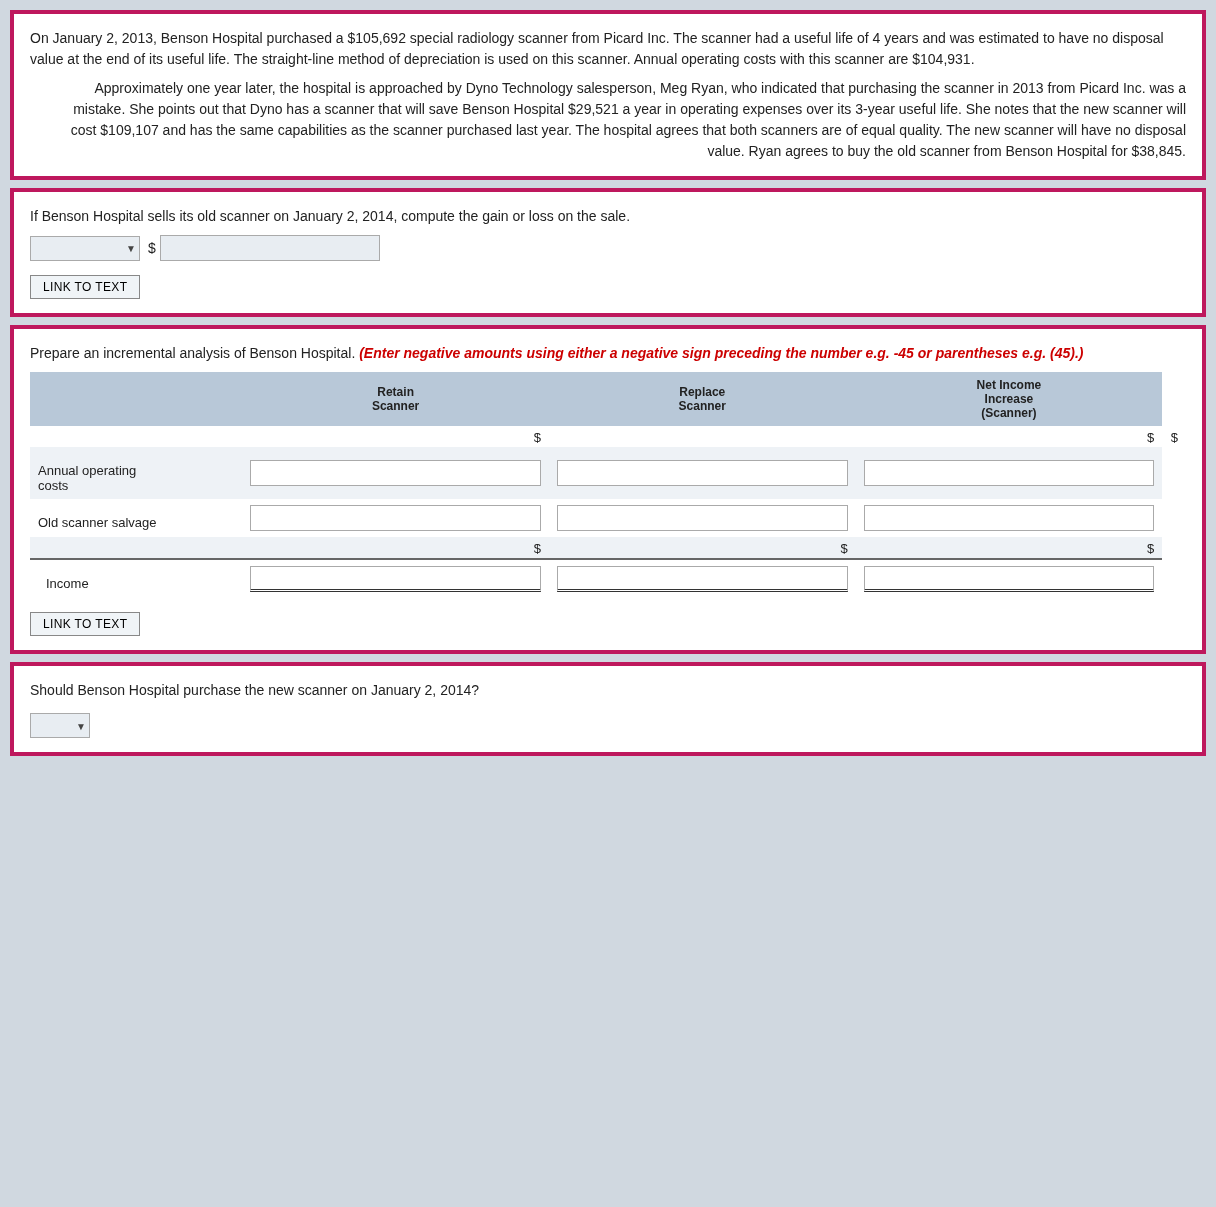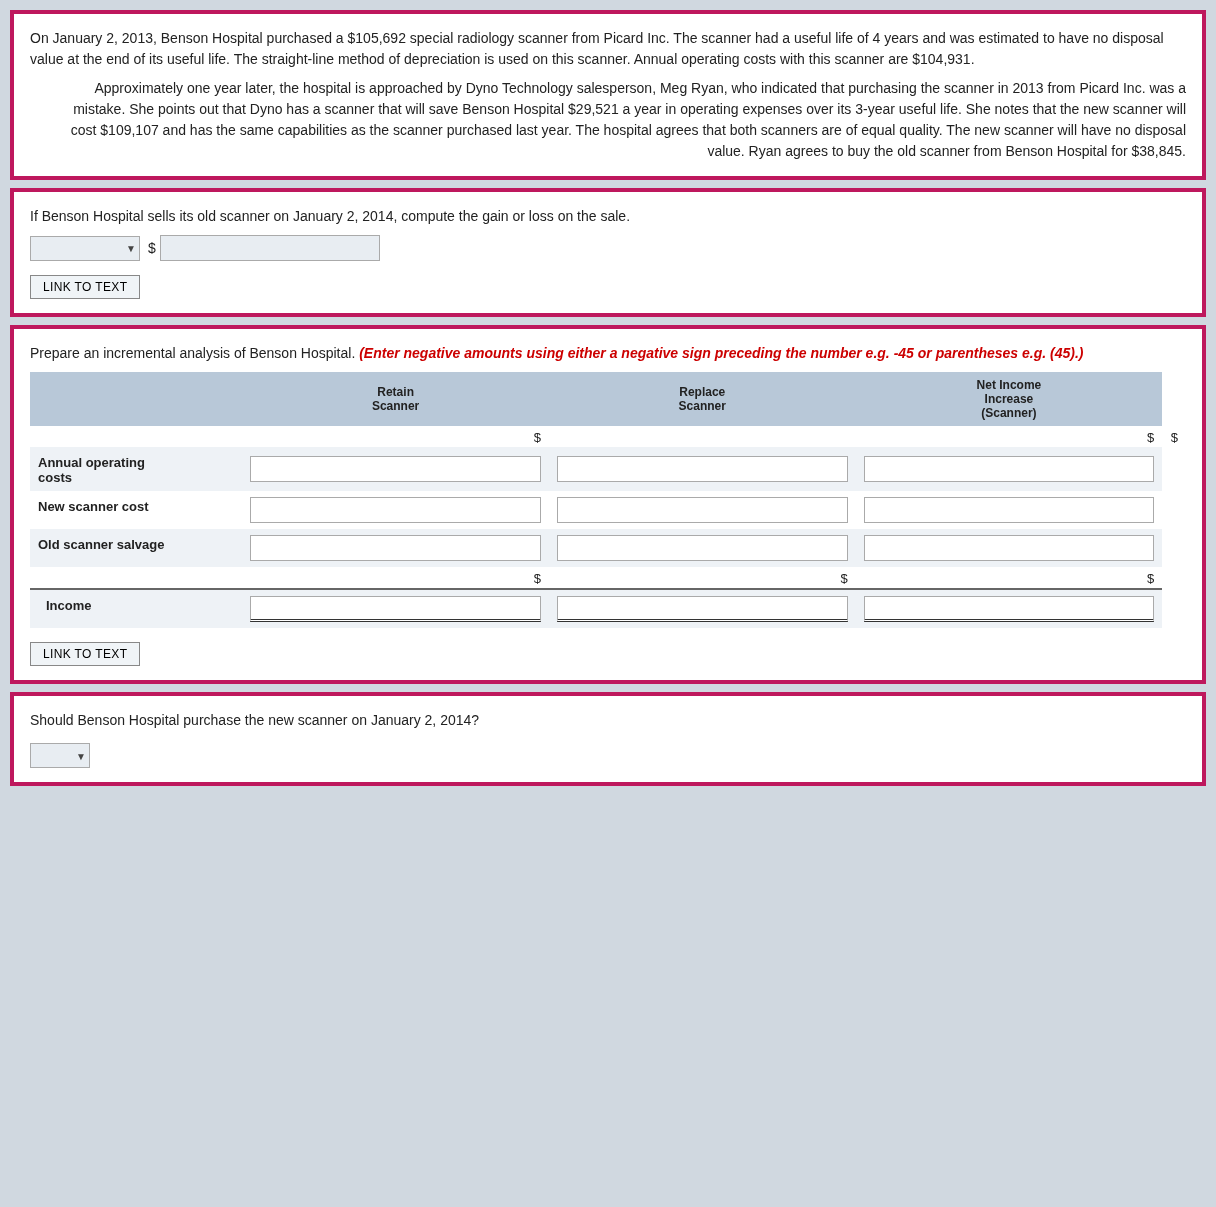--- a/index.html
+++ b/index.html
@@ -117,24 +117,24 @@
     .analysis-table tbody tr:nth-child(odd) {
       background: #fff;
     }
     .analysis-table tbody tr:nth-child(even) {
       background: #eef2f6;
     }
     .analysis-table tbody td {
       font-size: 13px;
     }
     .analysis-table tbody td.row-label {
-      font-weight: bold;
+      font-weight: normal;
       width: 18%;
       vertical-align: top;
-      padding-top: 8px;
+      padding-top: 16px;
     }
     .table-input {
       border: 1px solid #aaa;
       background: #fff;
       width: 100%;
       height: 26px;
       padding: 2px 6px;
       font-size: 13px;
     }
     .dollar-row td {
@@ -233,32 +233,20 @@
           <input type="text" class="table-input" style="">
         </td>
         <td class="col-input">
           <input type="text" class="table-input" style="">
         </td>
         <td class="col-input">
           <input type="text" class="table-input" style="">
         </td>
       </tr>
 
-      <tr>
-        <td class="row-label">New scanner cost</td>
-        <td class="col-input">
-          <input type="text" class="table-input" style="">
-        </td>
-        <td class="col-input">
-          <input type="text" class="table-input" style="">
-        </td>
-        <td class="col-input">
-          <input type="text" class="table-input" style="">
-        </td>
-      </tr>
 
       <tr>
         <td class="row-label">Old scanner salvage</td>
         <td class="col-input">
           <input type="text" class="table-input" style="">
         </td>
         <td class="col-input">
           <input type="text" class="table-input" style="">
         </td>
         <td class="col-input">

